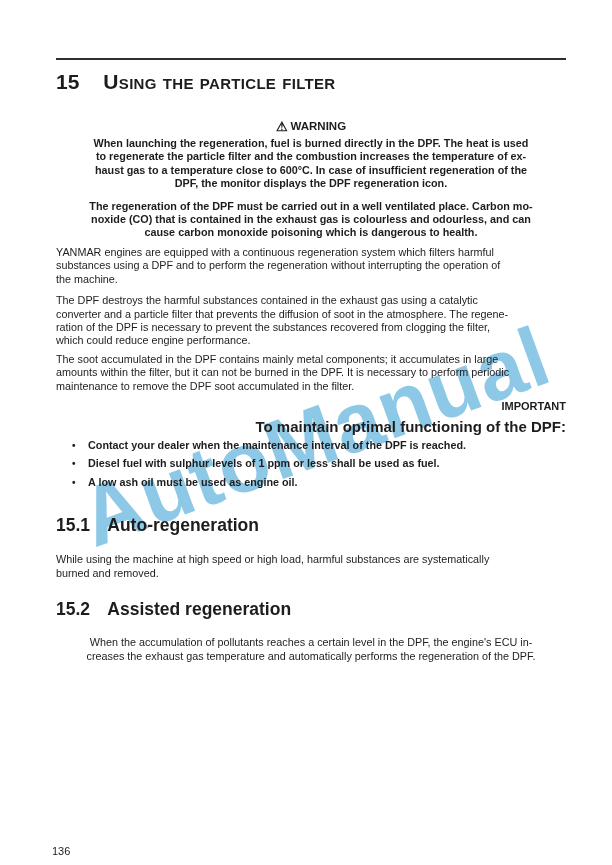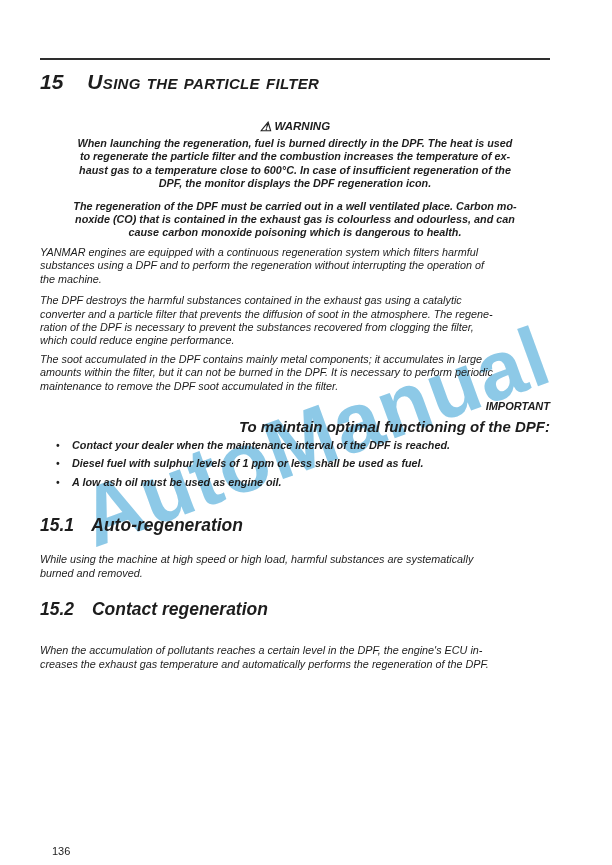--- a/index.html
+++ b/index.html
@@ -24,25 +24,24 @@
     font-size: 84px;
     font-weight: bold;
     letter-spacing: 1px;
     color: rgba(121, 191, 227, 0.85);
     white-space: nowrap;
     z-index: 1;
     pointer-events: none;
   }
   .content {
     position: absolute;
-    left: 40px;
+    left: 56px;
     top: 0;
     width: 510px;
     z-index: 2;
-    font-style: italic;
   }
   .top-rule {
     height: 0;
     border-top: 2px solid #2e2e2e;
     margin-top: 58px;
   }
   h1.chapter {
     margin: 11px 0 0 0;
     font-size: 21px;
     font-weight: bold;
@@ -117,21 +116,21 @@
   h2.section {
     margin: 0;
     font-size: 17.5px;
     font-weight: bold;
     line-height: 1.1;
   }
   h2.section.s1 { margin-top: 27px; }
   h2.section.s2 { margin-top: 20px; }
   h2.section .sec-num { margin-right: 13px; }
   .sec-p { margin-top: 18px; }
-  .sec-p.last { margin-top: 25px; }
+  .sec-p.last { margin-top: 17px; text-align: center; }
   .page-number {
     position: absolute;
     left: 52px;
     top: 816px;
     font-size: 11px;
     z-index: 2;
     margin-top: 29px;
   }
 </style>
 </head>
@@ -193,21 +192,21 @@
 
     <h2 class="section s1">
       <span class="sec-num">15.1</span>
       <span class="sec-title">Auto-regeneration</span>
     </h2>
     <p class="body-p sec-p">While using the machine at high speed or high load, harmful substances are systematically
 burned and removed.</p>
 
     <h2 class="section s2">
       <span class="sec-num">15.2</span>
-      <span class="sec-title">Contact regeneration</span>
+      <span class="sec-title">Assisted regeneration</span>
     </h2>
     <p class="body-p sec-p last">When the accumulation of pollutants reaches a certain level in the DPF, the engine's ECU in-
 creases the exhaust gas temperature and automatically performs the regeneration of the DPF.</p>
 
   </div>
 
   <div class="page-number">136</div>
 
 </div>
 

